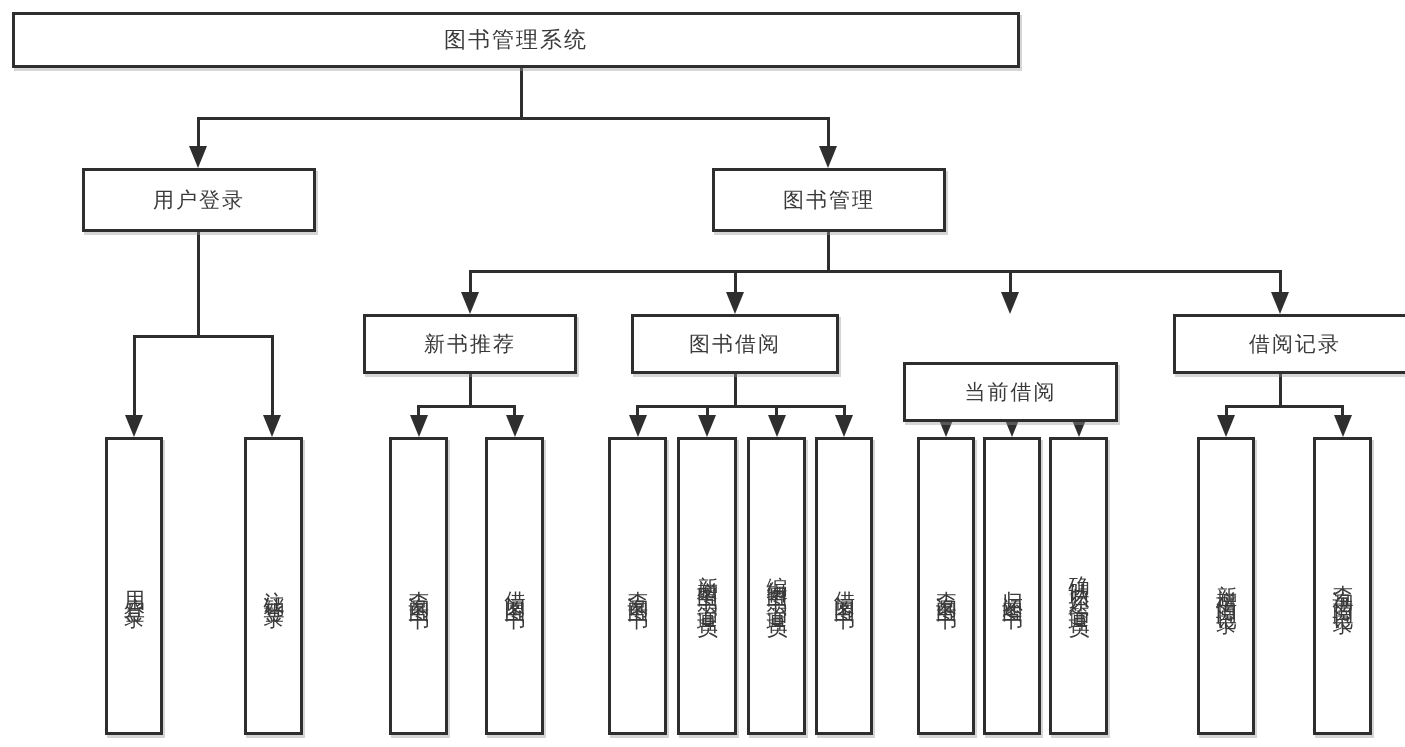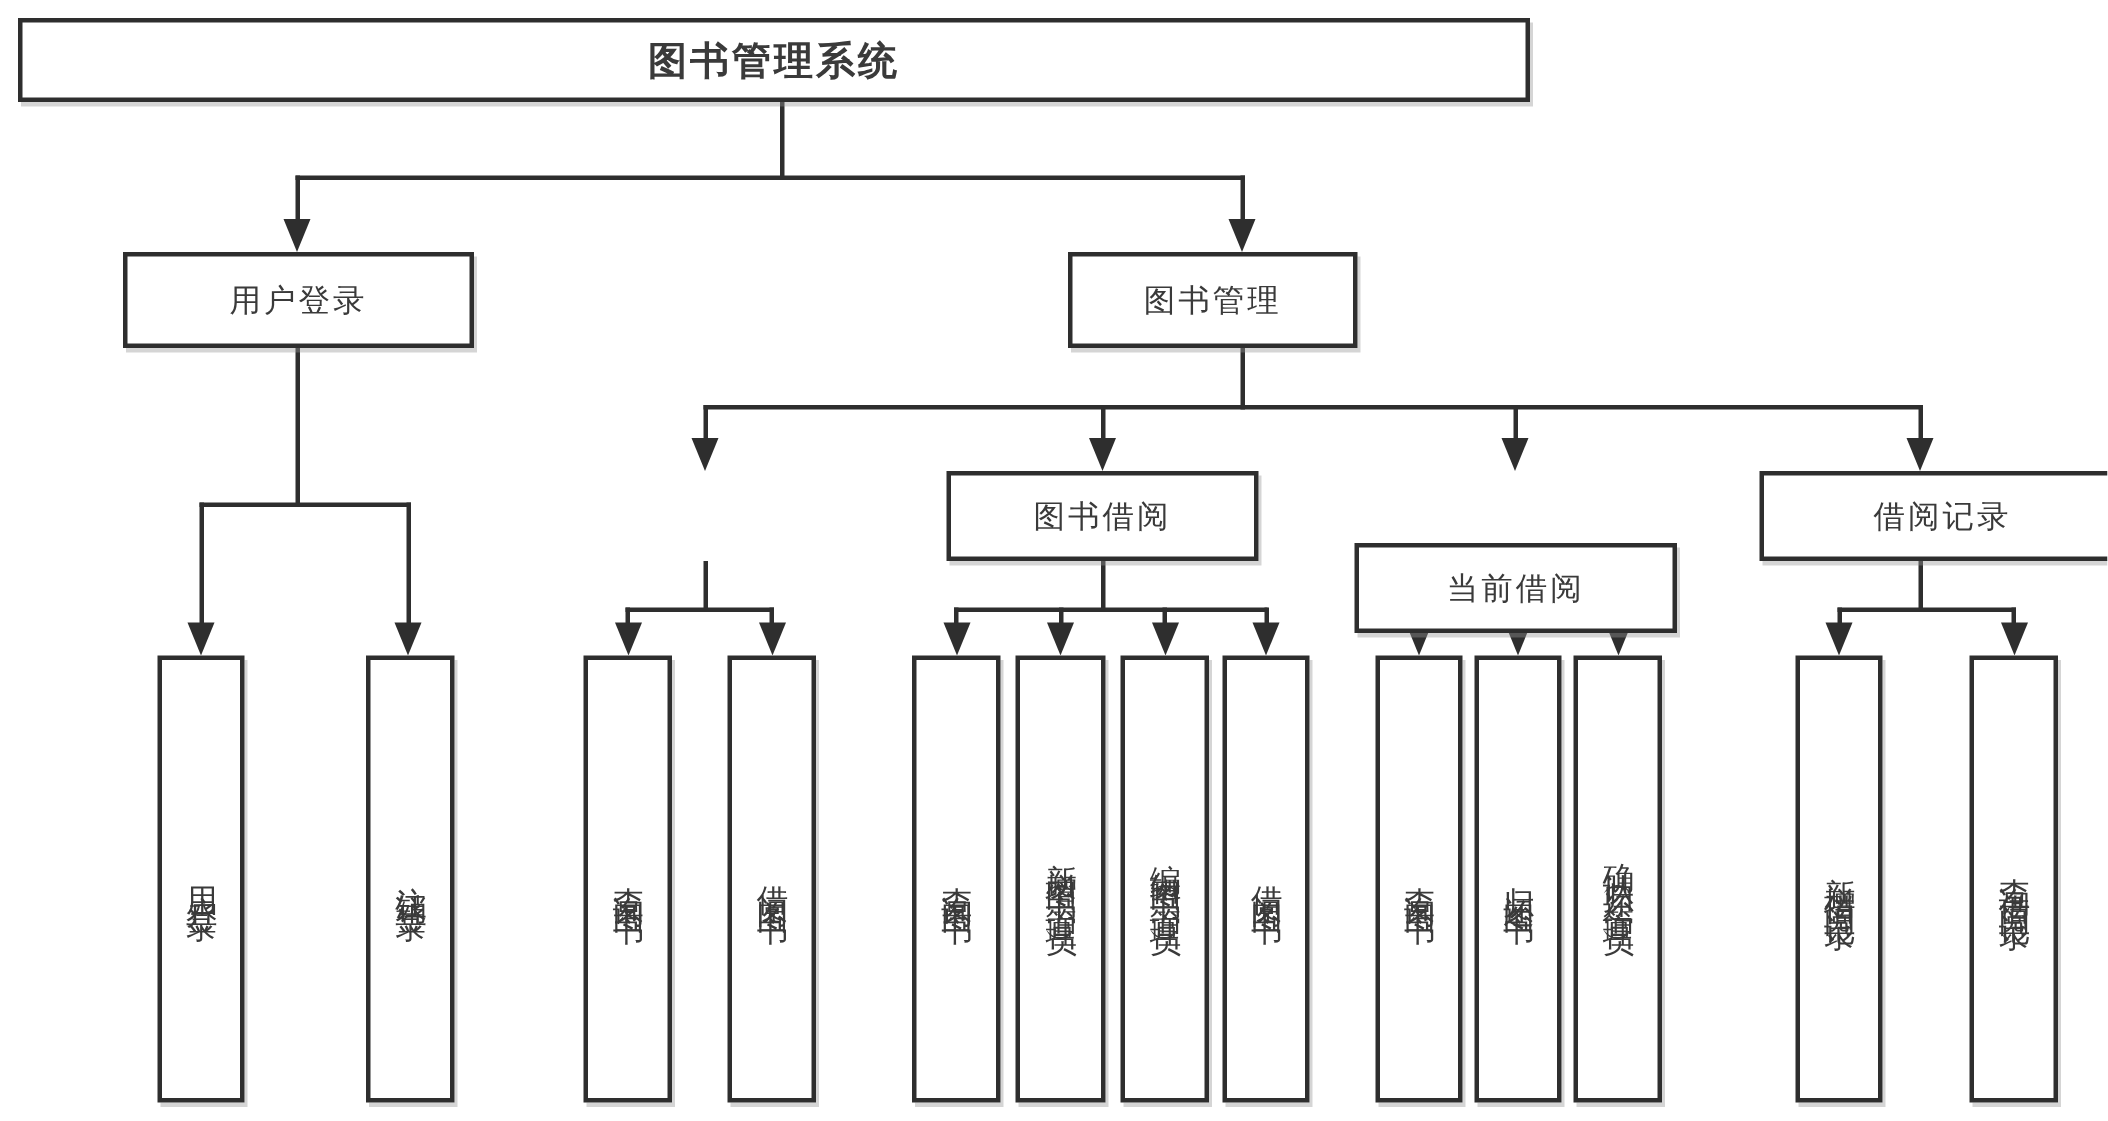--- a/index.html
+++ b/index.html
@@ -17,21 +17,21 @@
     box-sizing:border-box;
     display:flex;
     align-items:center;
     justify-content:center;
     color:#3a3a3a;
     font-size:21px;
     letter-spacing:2px;
     box-shadow:2px 3px 0 rgba(150,150,150,0.40);
     z-index:2;
   }
-  .node.title-node { font-size:26px;font-weight:bold; }
+  .node.title-node { font-size:22px; }
   .leaf {
     top:437px;
     height:298px;
   }
   .leaf span {
     writing-mode:vertical-rl;
     text-orientation:mixed;
     letter-spacing:6px;
     line-height:1;
   }
@@ -65,24 +65,27 @@
 <div id="canvas">
 
   <div class="node title-node" style="left:12px; top:12px; width:1008px; height:56px;">
     <span>图书管理系统</span>
   </div>
 
   <div class="node" style="left:82px; top:168px; width:234px; height:64px;">
     <span>用户登录</span>
   </div>
 
-  <div class="node" style="left:712px; top:168px; width:193px; height:64px;">
+  <div class="node" style="left:712px; top:168px; width:234px; height:64px;">
     <span>图书管理</span>
   </div>
 
+  <div class="node" style="left:363px; top:314px; width:214px; height:60px;">
+    <span>新书推荐</span>
+  </div>
 
   <div class="node" style="left:631px; top:314px; width:208px; height:60px;text-align:center;">
     <span>图书借阅</span>
   </div>
 
   <div class="node" style="left:903px; top:314px; width:215px; height:60px;margin-top:48px;">
     <span>当前借阅</span>
   </div>
 
   <div class="node" style="left:1173px; top:314px; width:244px; height:60px;text-align:center;">

